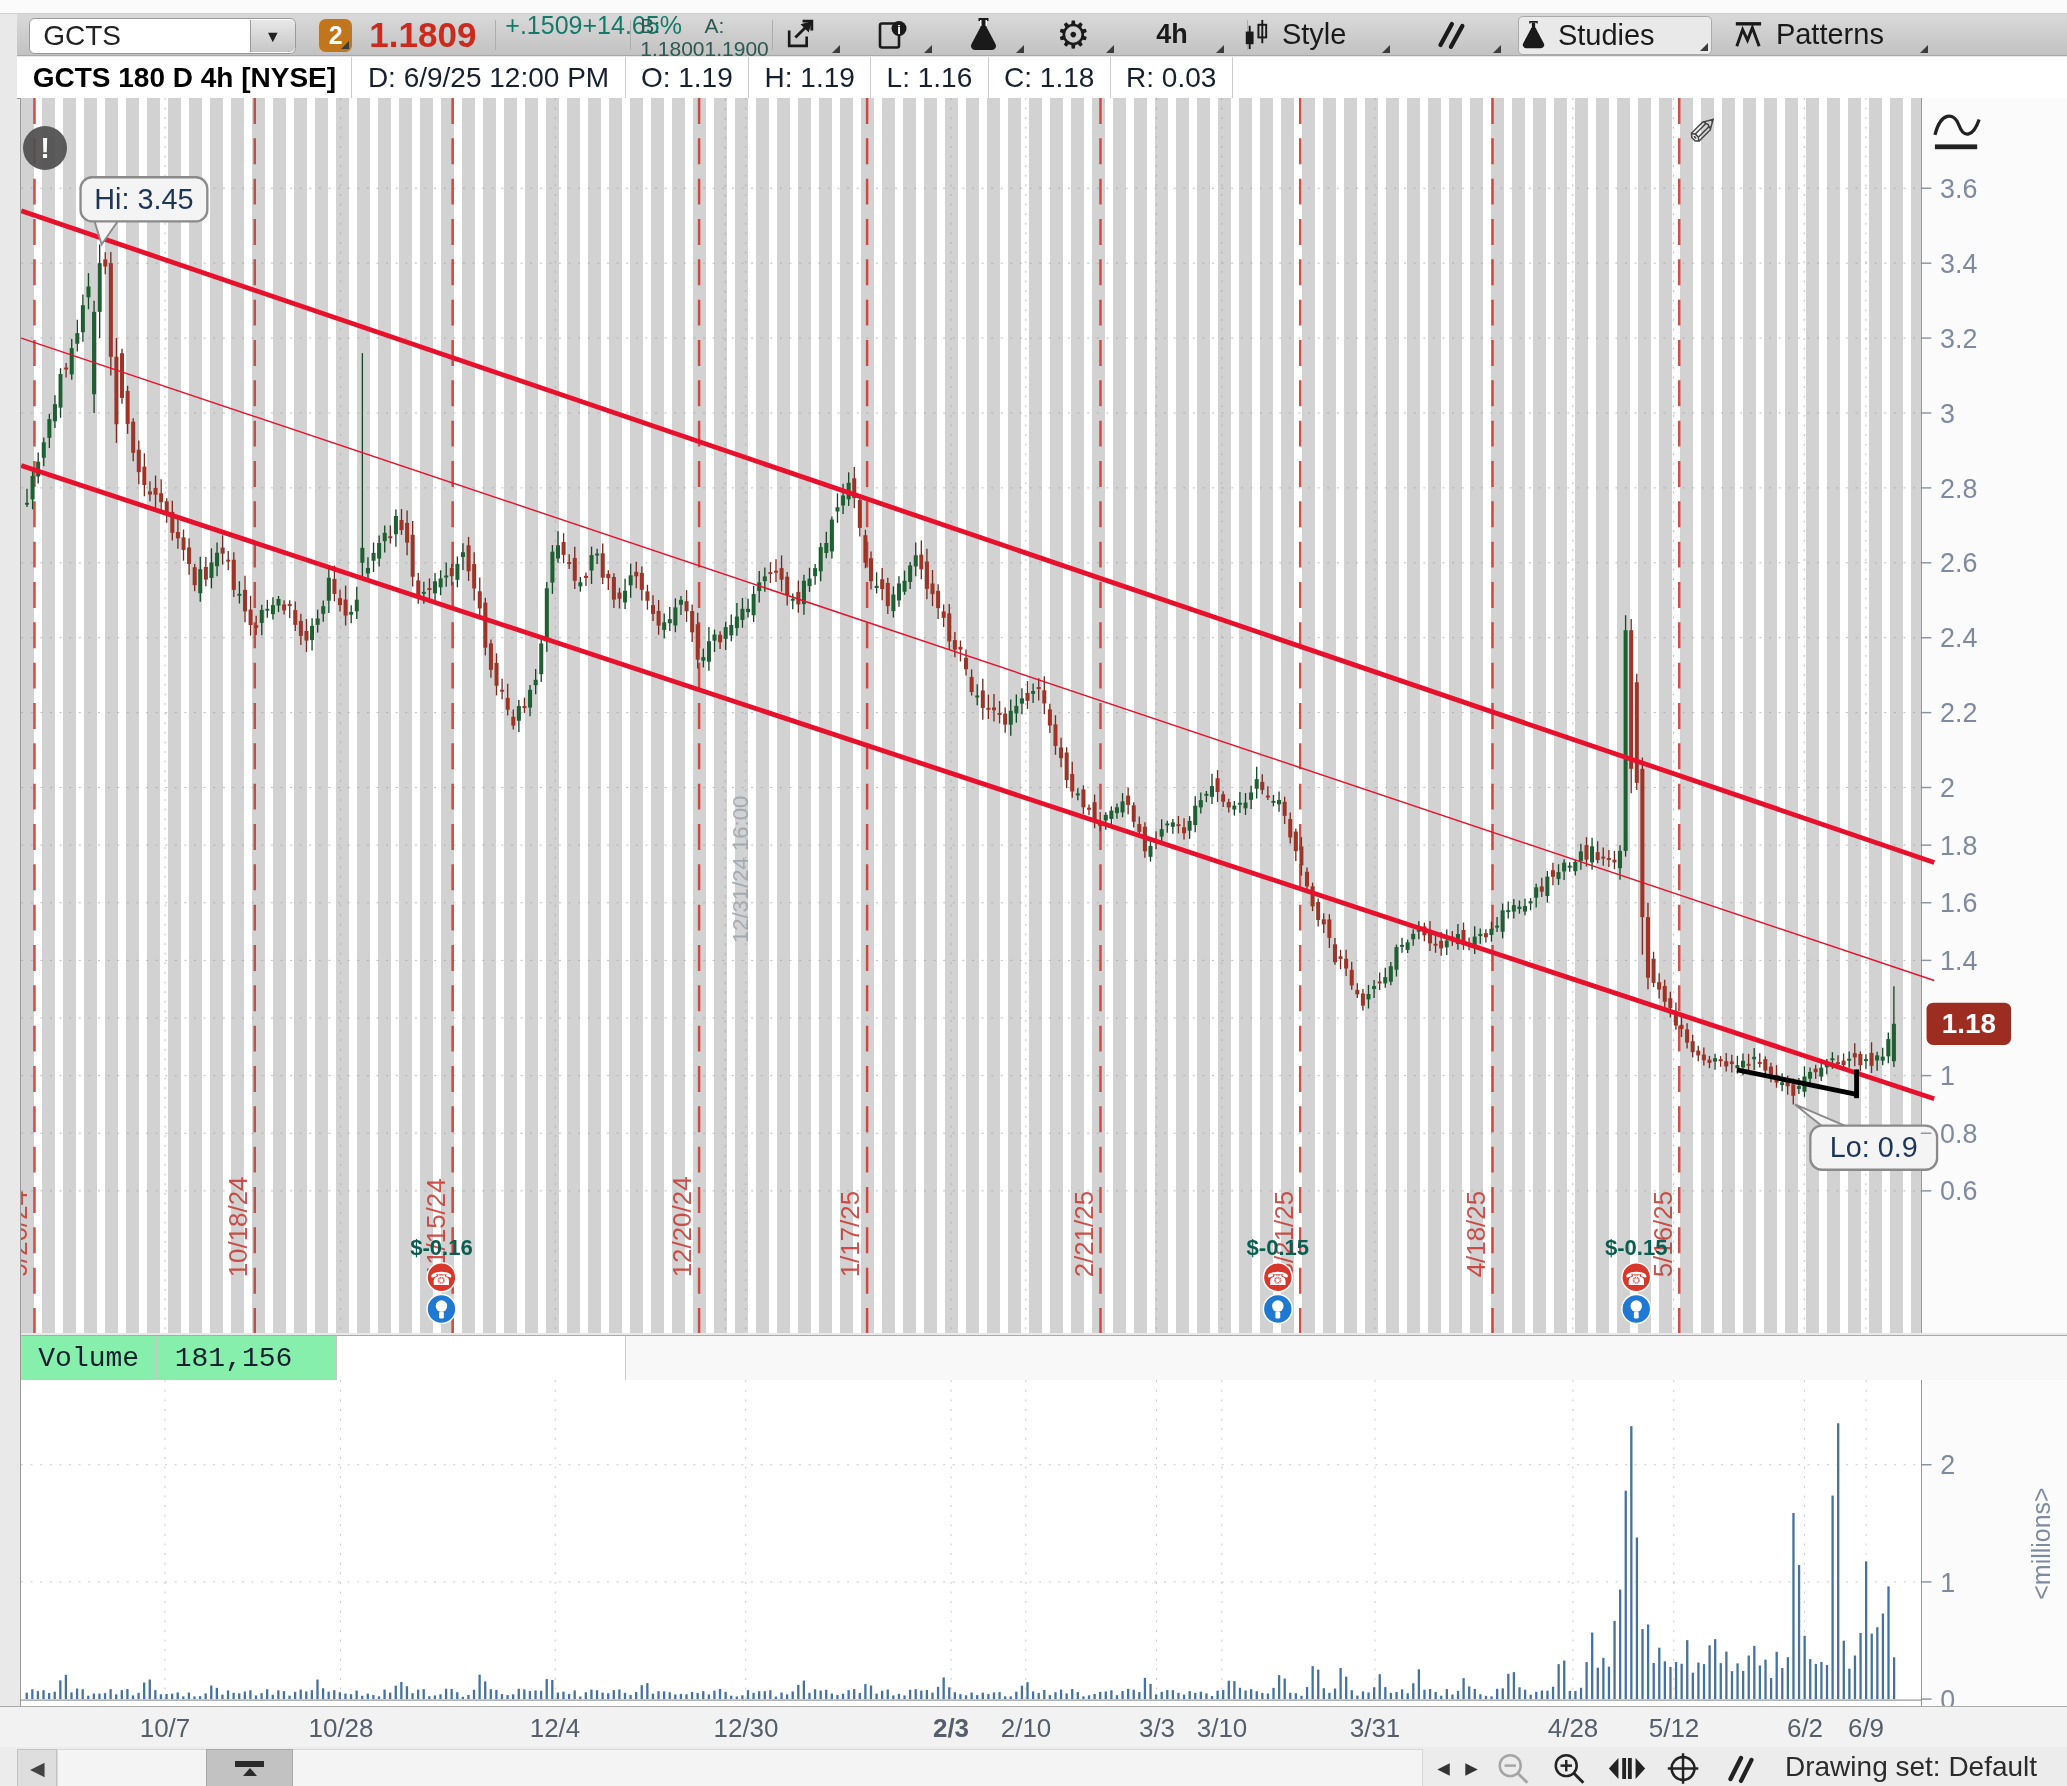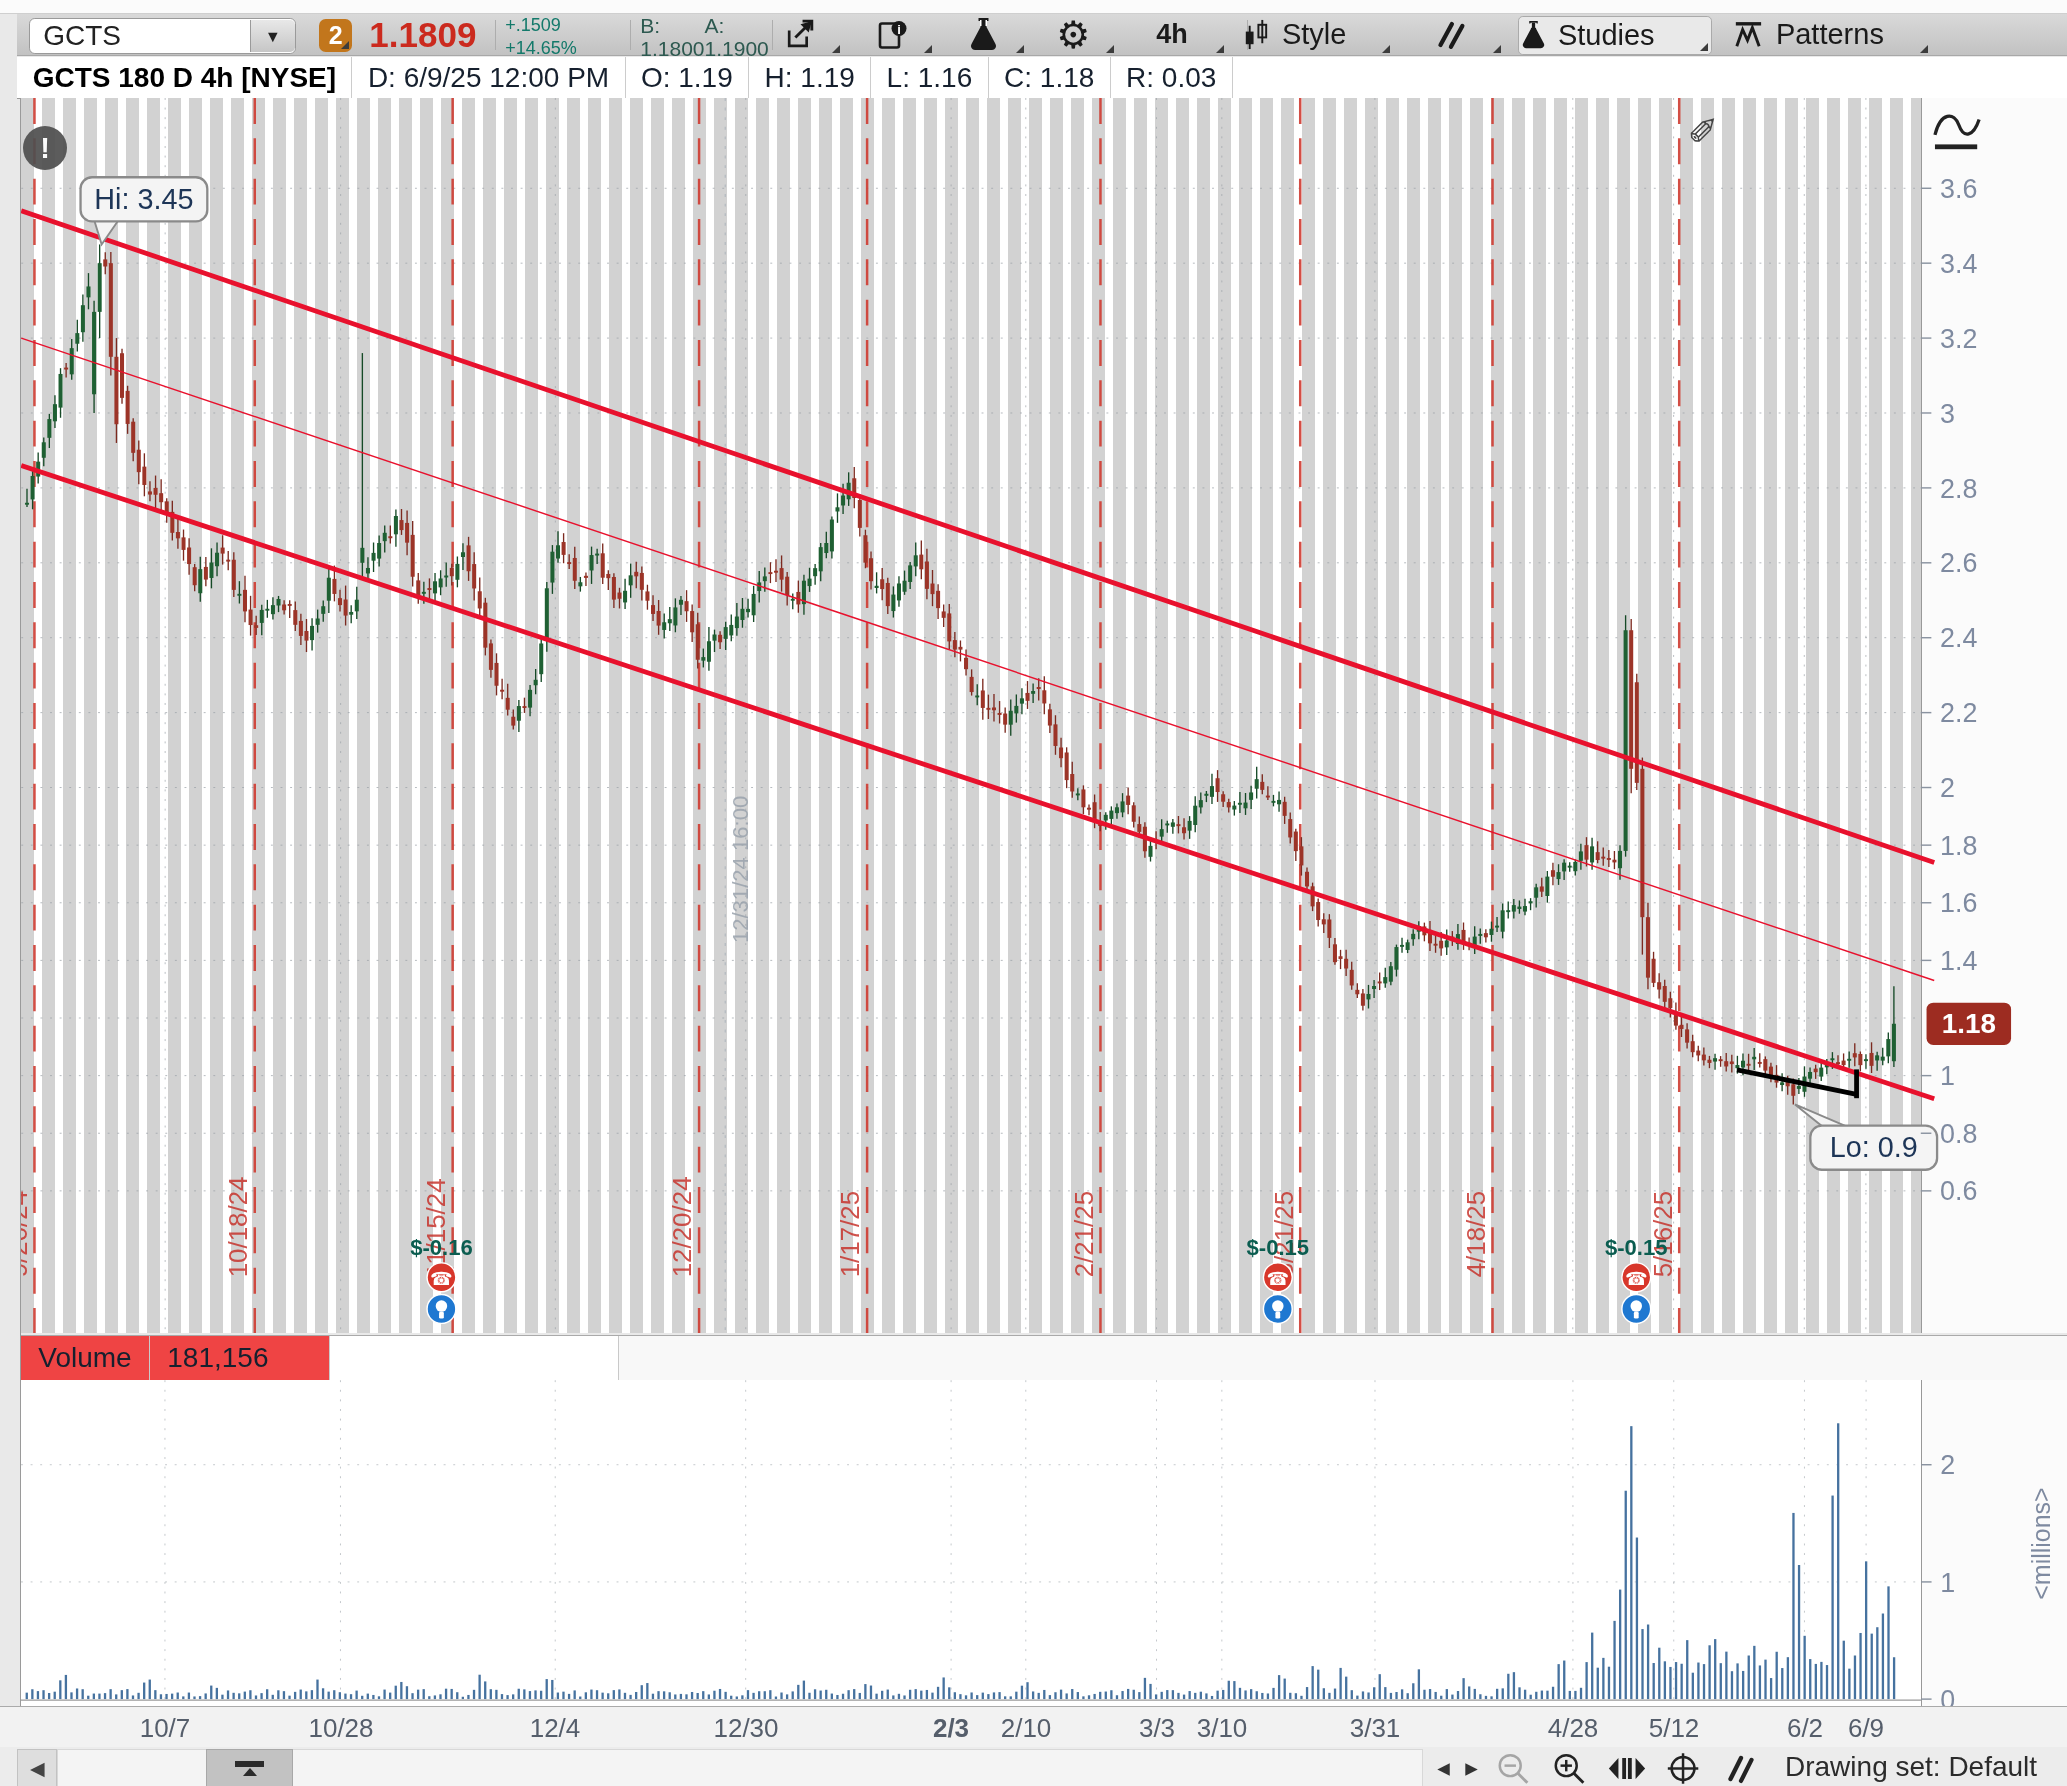--- a/index.html
+++ b/index.html
@@ -11,40 +11,40 @@
   .toolbar{left:17.3px;top:14.4px;width:2050px;height:41px;background:linear-gradient(#d9d9d9,#c2c2c2);
     border-bottom:1px solid #a8a8a8;}
   .tb-item{position:absolute;top:0;height:41px;display:flex;align-items:center;justify-content:flex-start;}
   .combo{left:11.5px;width:265px;height:34px;top:3.8px;background:#fff;border:1px solid #9a9a9a;border-radius:5.8px;display:flex;align-items:center;}
   .combo .sym{flex:1;padding-left:13.4px;font-size:28px;color:#222;}
   .combo .dd{width:44px;height:32px;background:linear-gradient(#e8e8e8,#c6c6c6);border-left:1px solid #9a9a9a;
     border-radius:0 4.8px 4.8px 0;display:flex;align-items:center;justify-content:center;font-size:16.3px;color:#222;}
   .badge2{left:302px;top:4.8px;width:33px;height:33px;background:#c2761c;border-radius:6.7px;color:#fff;
     font-size:25px;font-weight:bold;}
   .lastpx{left:352px;width:125px;font-size:35px;font-weight:bold;color:#cb2a1e;}
-  .chg{left:488px;width:113px;flex-direction:column;font-size:18px;color:#13796a;line-height:23px;align-items:flex-start !important;}
+  .chg{left:488px;width:113px;flex-direction:row;font-size:25px;color:#13796a;line-height:23px;align-items:flex-start !important;}
   .ba{left:623px;width:123px;flex-direction:row;font-size:21px;color:#2d5950;line-height:23px;align-items:flex-start !important;}
   .tsep{position:absolute;top:5.8px;width:1px;height:30px;background:#adadad;}
   .icbtn{width:61px;}
   .tf{left:1139px;width:71px;font-size:27px;font-weight:bold;color:#1a1a1a;}
   .lblbtn{font-size:29px;color:#1a1a1a;gap:9.6px;}
   .active-btn{background:#e9e9e9;border:1px solid #aaa;border-radius:4.8px;top:1.9px !important;height:37px !important;}
   .fold{position:absolute;right:2.9px;bottom:2.9px;width:0;height:0;border-left:8.6px solid transparent;border-bottom:8.6px solid #3c3c3c;}
   .glyph{font-size:35px;color:#1a1a1a;}
   
   .ohlc{left:17.3px;top:57px;width:2050px;height:41px;background:#fff;border-bottom:1px solid #999;display:flex;align-items:center;}
   .ohlc .cell{height:41px;display:flex;align-items:center;padding:0 15.4px;border-right:1px solid #ccc;font-size:28px;color:#16202e;white-space:nowrap;}
   .ohlc .title{font-weight:bold;color:#000;}
   
   .price-bg{left:21px;top:98px;width:1900px;height:1235px;
     background:repeating-linear-gradient(90deg,#d2d2d2 0 13.4px,#ffffff 13.4px 21px);}
   .axis-bg{left:1921px;top:98px;width:146px;height:1235px;background:#fbfbfb;border-left:1px solid #999;}
   .leftedge{left:20px;top:98px;width:1px;height:1649px;background:#9a9a9a;}
   .volhdr{left:21px;top:1335px;width:2046px;height:44px;background:#f8f8f8;border-top:1px solid #aaa;border-bottom:1px solid #bbb;display:flex;}
-  .volhdr .cell{height:100%;display:flex;align-items:center;padding:0 17.3px;border-right:1px solid #c9c9c9;font-size:28px;color:#16202e;background:#ef4444;}
+  .volhdr .cell{height:100%;display:flex;align-items:center;padding:0 17.3px;border-right:1px solid #c9c9c9;font-size:28px;color:#16202e;background:#86efac;font-family:Liberation Mono, monospace;}
   .volhdr .spacer{width:288px;background:#fff;border-right:1px solid #c9c9c9;}
   .vol-bg{left:21px;top:1380px;width:1900px;height:327px;background:#fff;}
   .volaxis-bg{left:1921px;top:1380px;width:146px;height:327px;background:#fbfbfb;border-left:1px solid #999;}
   .dateaxis{left:0px;top:1706px;width:2067px;height:40px;background:#f2f2f2;border-top:1px solid #aaa;border-bottom:1px solid #8b5cf6;}
   .dlabel{position:absolute;top:5.8px;transform:translateX(-50%);font-size:26px;color:#555e6b;}
   
   .statusbar{left:0;top:1747px;width:2067px;height:40px;background:#ececec;}
   .sb-btn{position:absolute;top:1.9px;height:37px;display:flex;align-items:center;justify-content:center;}
   .scroll-left{left:17.3px;width:38px;background:#dedede;border:1px solid #c2c2c2;color:#444;font-size:19px;}
   .scroll-track{left:57px;top:1.9px;width:1364px;height:37px;background:#f4f4f4;border:1px solid #d8d8d8;position:absolute;}

